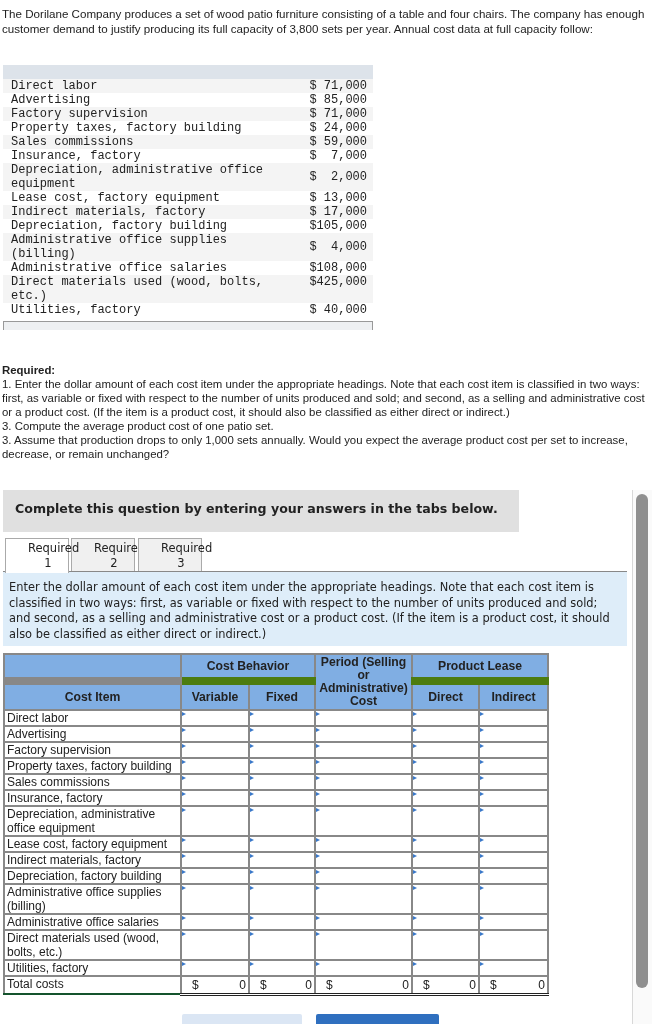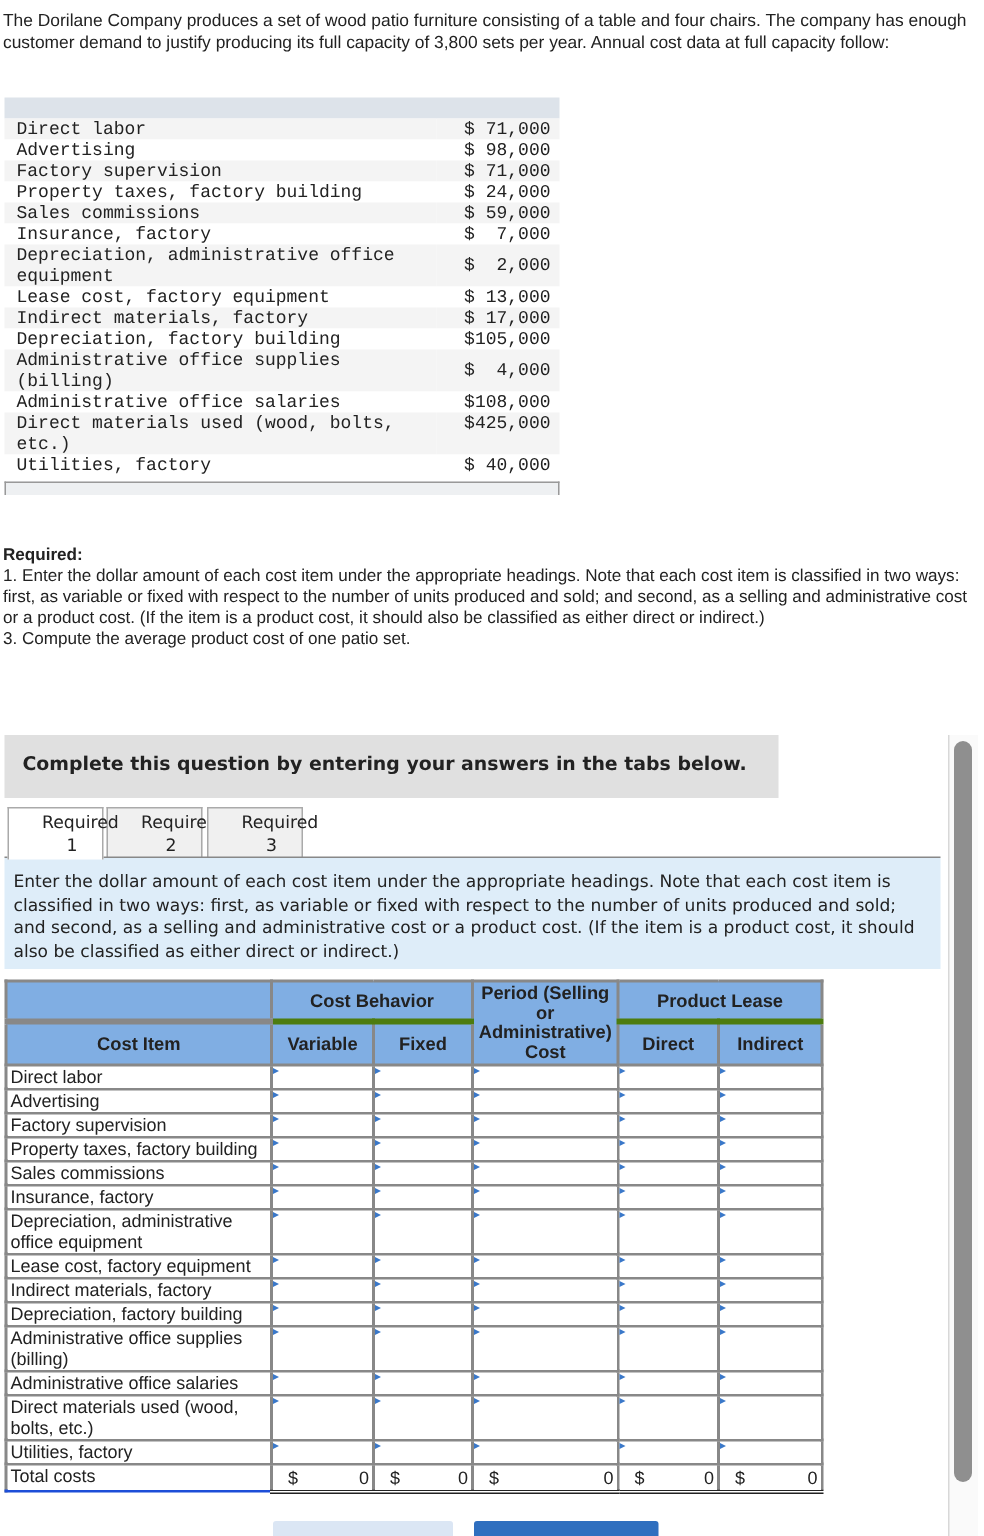--- a/index.html
+++ b/index.html
@@ -26,21 +26,21 @@
 
   .tabs { position: absolute; left: 5px; top: 538px; height: 34px; display: flex; }
   .tab { width: 64px; height: 34px; border: 1px solid #aaa; border-bottom: none; background: #f0f0f0; font-family: "DejaVu Sans", sans-serif; font-size: 11.5px; line-height: 15px; text-align: center; padding-top: 2px; color: #222; margin-right: 3px; padding-left: 22px; }
   .tab.active { background: #ffffff; height: 35px; position: relative; z-index: 2; margin-right: 2px; }
   .tab-rule { position: absolute; left: 3px; top: 571px; width: 624px; height: 1px; background: #888; }
 
   .instructions { position: absolute; left: 3px; top: 572px; width: 624px; height: 74px; background: #deedf9; font-family: "DejaVu Sans", sans-serif; font-size: 11.4px; line-height: 15.5px; color: #222; padding: 8px 8px 0 6px; }
 
   .cost-grid { position: absolute; left: 3px; top: 653px; border-collapse: collapse; font-family: "Liberation Sans", sans-serif; font-size: 12px; table-layout: fixed; }
   .cost-grid th { background: #80aee3; color: #222; font-weight: bold; font-size: 12.2px; border: 2px solid #888; line-height: 13px; text-align: center; }
-  .cost-grid th.top { border-bottom: 4px solid #4d7c0f; }
+  .cost-grid th.top { border-bottom: 8px solid #4d7c0f; }
   .cost-grid td { border: 2px solid #888; height: 16px; background: #fff; position: relative; padding: 0; }
   .cost-grid td.item { padding-left: 2px; line-height: 14px; font-size: 12px; color: #222; vertical-align: top; }
   .cost-grid td.inp::before { content: ""; position: absolute; left: 0; top: 1px; border-left: 4px solid #3a78c9; border-top: 2px solid transparent; border-bottom: 2px solid transparent; }
   .cost-grid input { width: 100%; height: 100%; border: none; background: transparent; position: absolute; inset: 0; }
   .cost-grid tr.total td { border-top: 2px solid #222; border-bottom: 3px double #222; }
   .cost-grid tr.total td.tot { font-size: 12px; }
   .tot .cur { position: absolute; left: 10px; top: 1px; }
   .tot .val { position: absolute; right: 2px; top: 1px; }
 
   .btn-prev { position: absolute; left: 182px; top: 1014px; width: 120px; height: 10px; background: #dbe6f4; border-radius: 2px 2px 0 0; }
@@ -57,21 +57,21 @@
 <div class="data-table-wrap">
   <div class="data-table-head"></div>
   <table class="data-table">
     <tbody>
       <tr>
           <td>Direct labor</td>
           <td class="amt">$ 71,000</td>
         </tr>
       <tr>
           <td>Advertising</td>
-          <td class="amt">$ 98,000</td>
+          <td class="amt">$ 85,000</td>
         </tr>
       <tr>
           <td>Factory supervision</td>
           <td class="amt">$ 71,000</td>
         </tr>
       <tr>
           <td>Property taxes, factory building</td>
           <td class="amt">$ 24,000</td>
         </tr>
       <tr>
@@ -116,20 +116,21 @@
         </tr>
     </tbody>
   </table>
   <div class="data-table-foot"></div>
 </div>
 
 <div class="required">
   <div class="req-title">Required:</div>
   <div>1. Enter the dollar amount of each cost item under the appropriate headings. Note that each cost item is classified in two ways: first, as variable or fixed with respect to the number of units produced and sold; and second, as a selling and administrative cost or a product cost. (If the item is a product cost, it should also be classified as either direct or indirect.)</div>
   <div>3. Compute the average product cost of one patio set.</div>
+  <div>3. Assume that production drops to only 1,000 sets annually. Would you expect the average product cost per set to increase, decrease, or remain unchanged?</div>
 </div>
 
 <div class="panel-header">
   <span>Complete this question by entering your answers in the tabs below.</span>
 </div>
 
 <div class="tabs">
   <div class="tab active">
     <div>Required</div>
     <div>1</div>
@@ -418,21 +419,21 @@
           <input style="">
         </td>
         <td class="inp">
           <input style="">
         </td>
         <td class="inp">
           <input style="">
         </td>
       </tr>
     <tr class="total" style="height:18px">
-      <td class="item" style="border-top-color:#888;border-bottom:2px solid #1d4ed8">Total costs</td>
+      <td class="item" style="border-top-color:#888;border-bottom:2px solid #14532d">Total costs</td>
       <td class="tot">
           <span class="cur">$</span>
           <span class="val">0</span>
         </td>
       <td class="tot">
           <span class="cur">$</span>
           <span class="val">0</span>
         </td>
       <td class="tot">
           <span class="cur">$</span>

